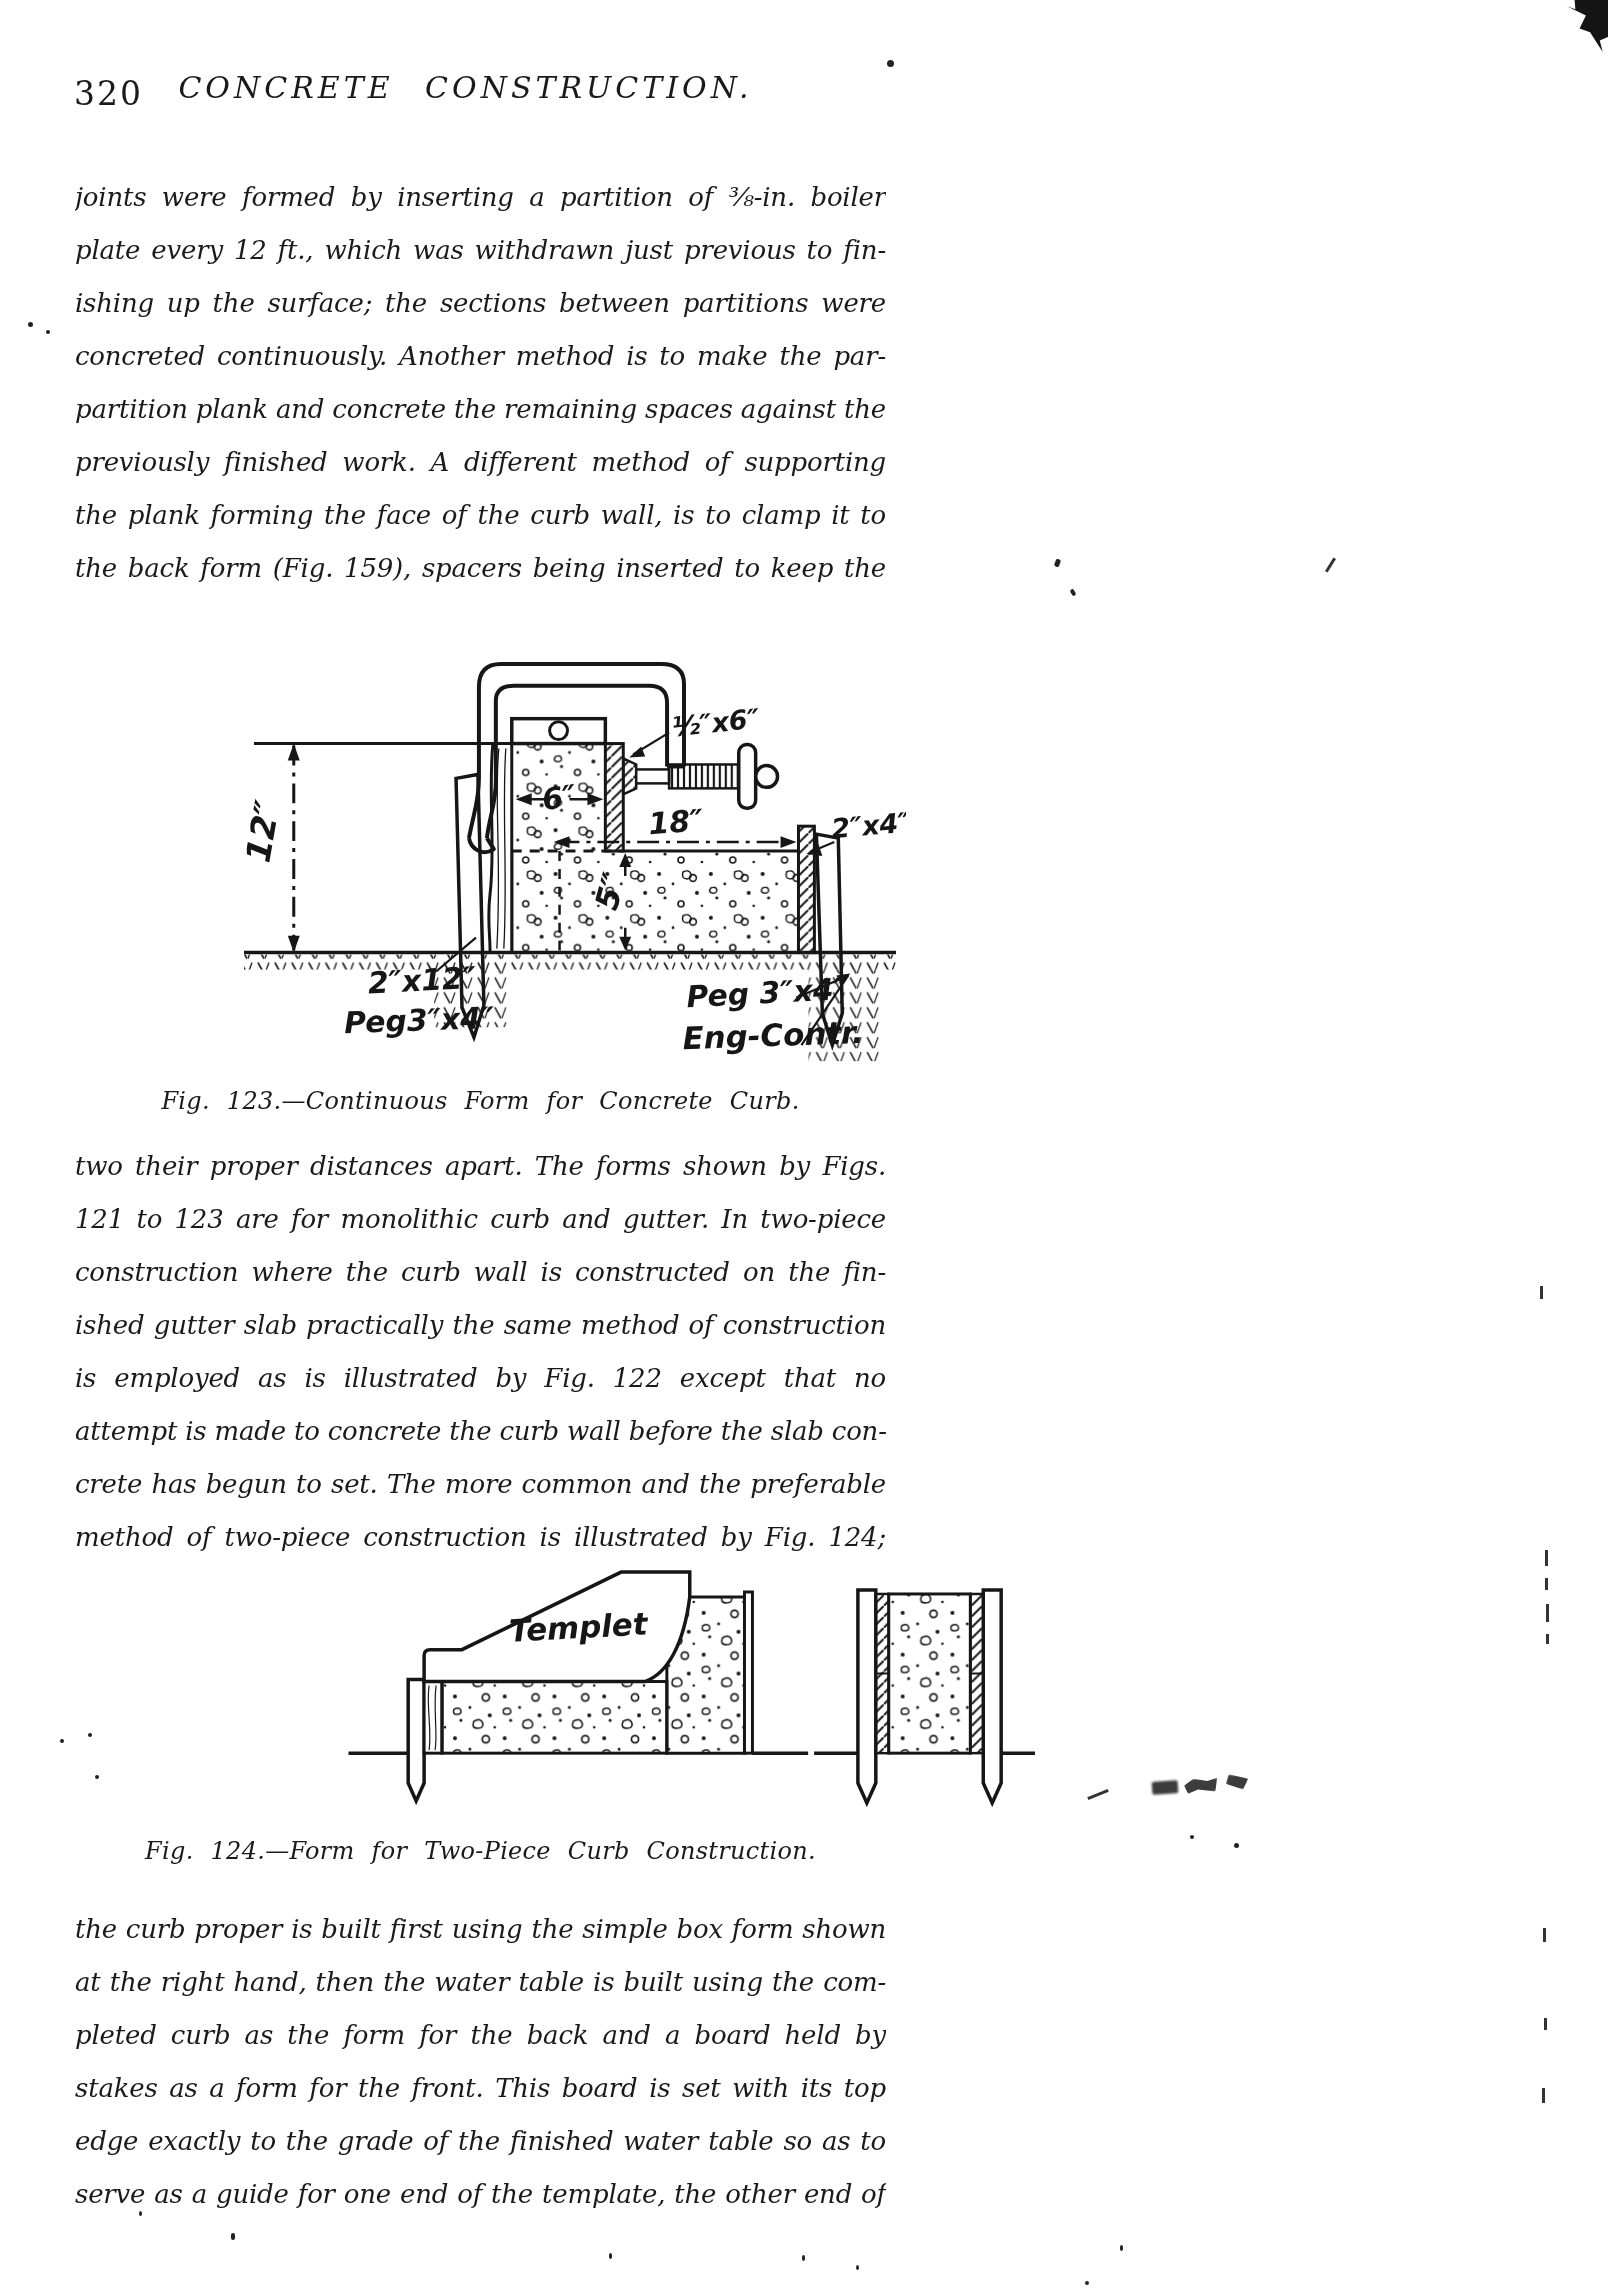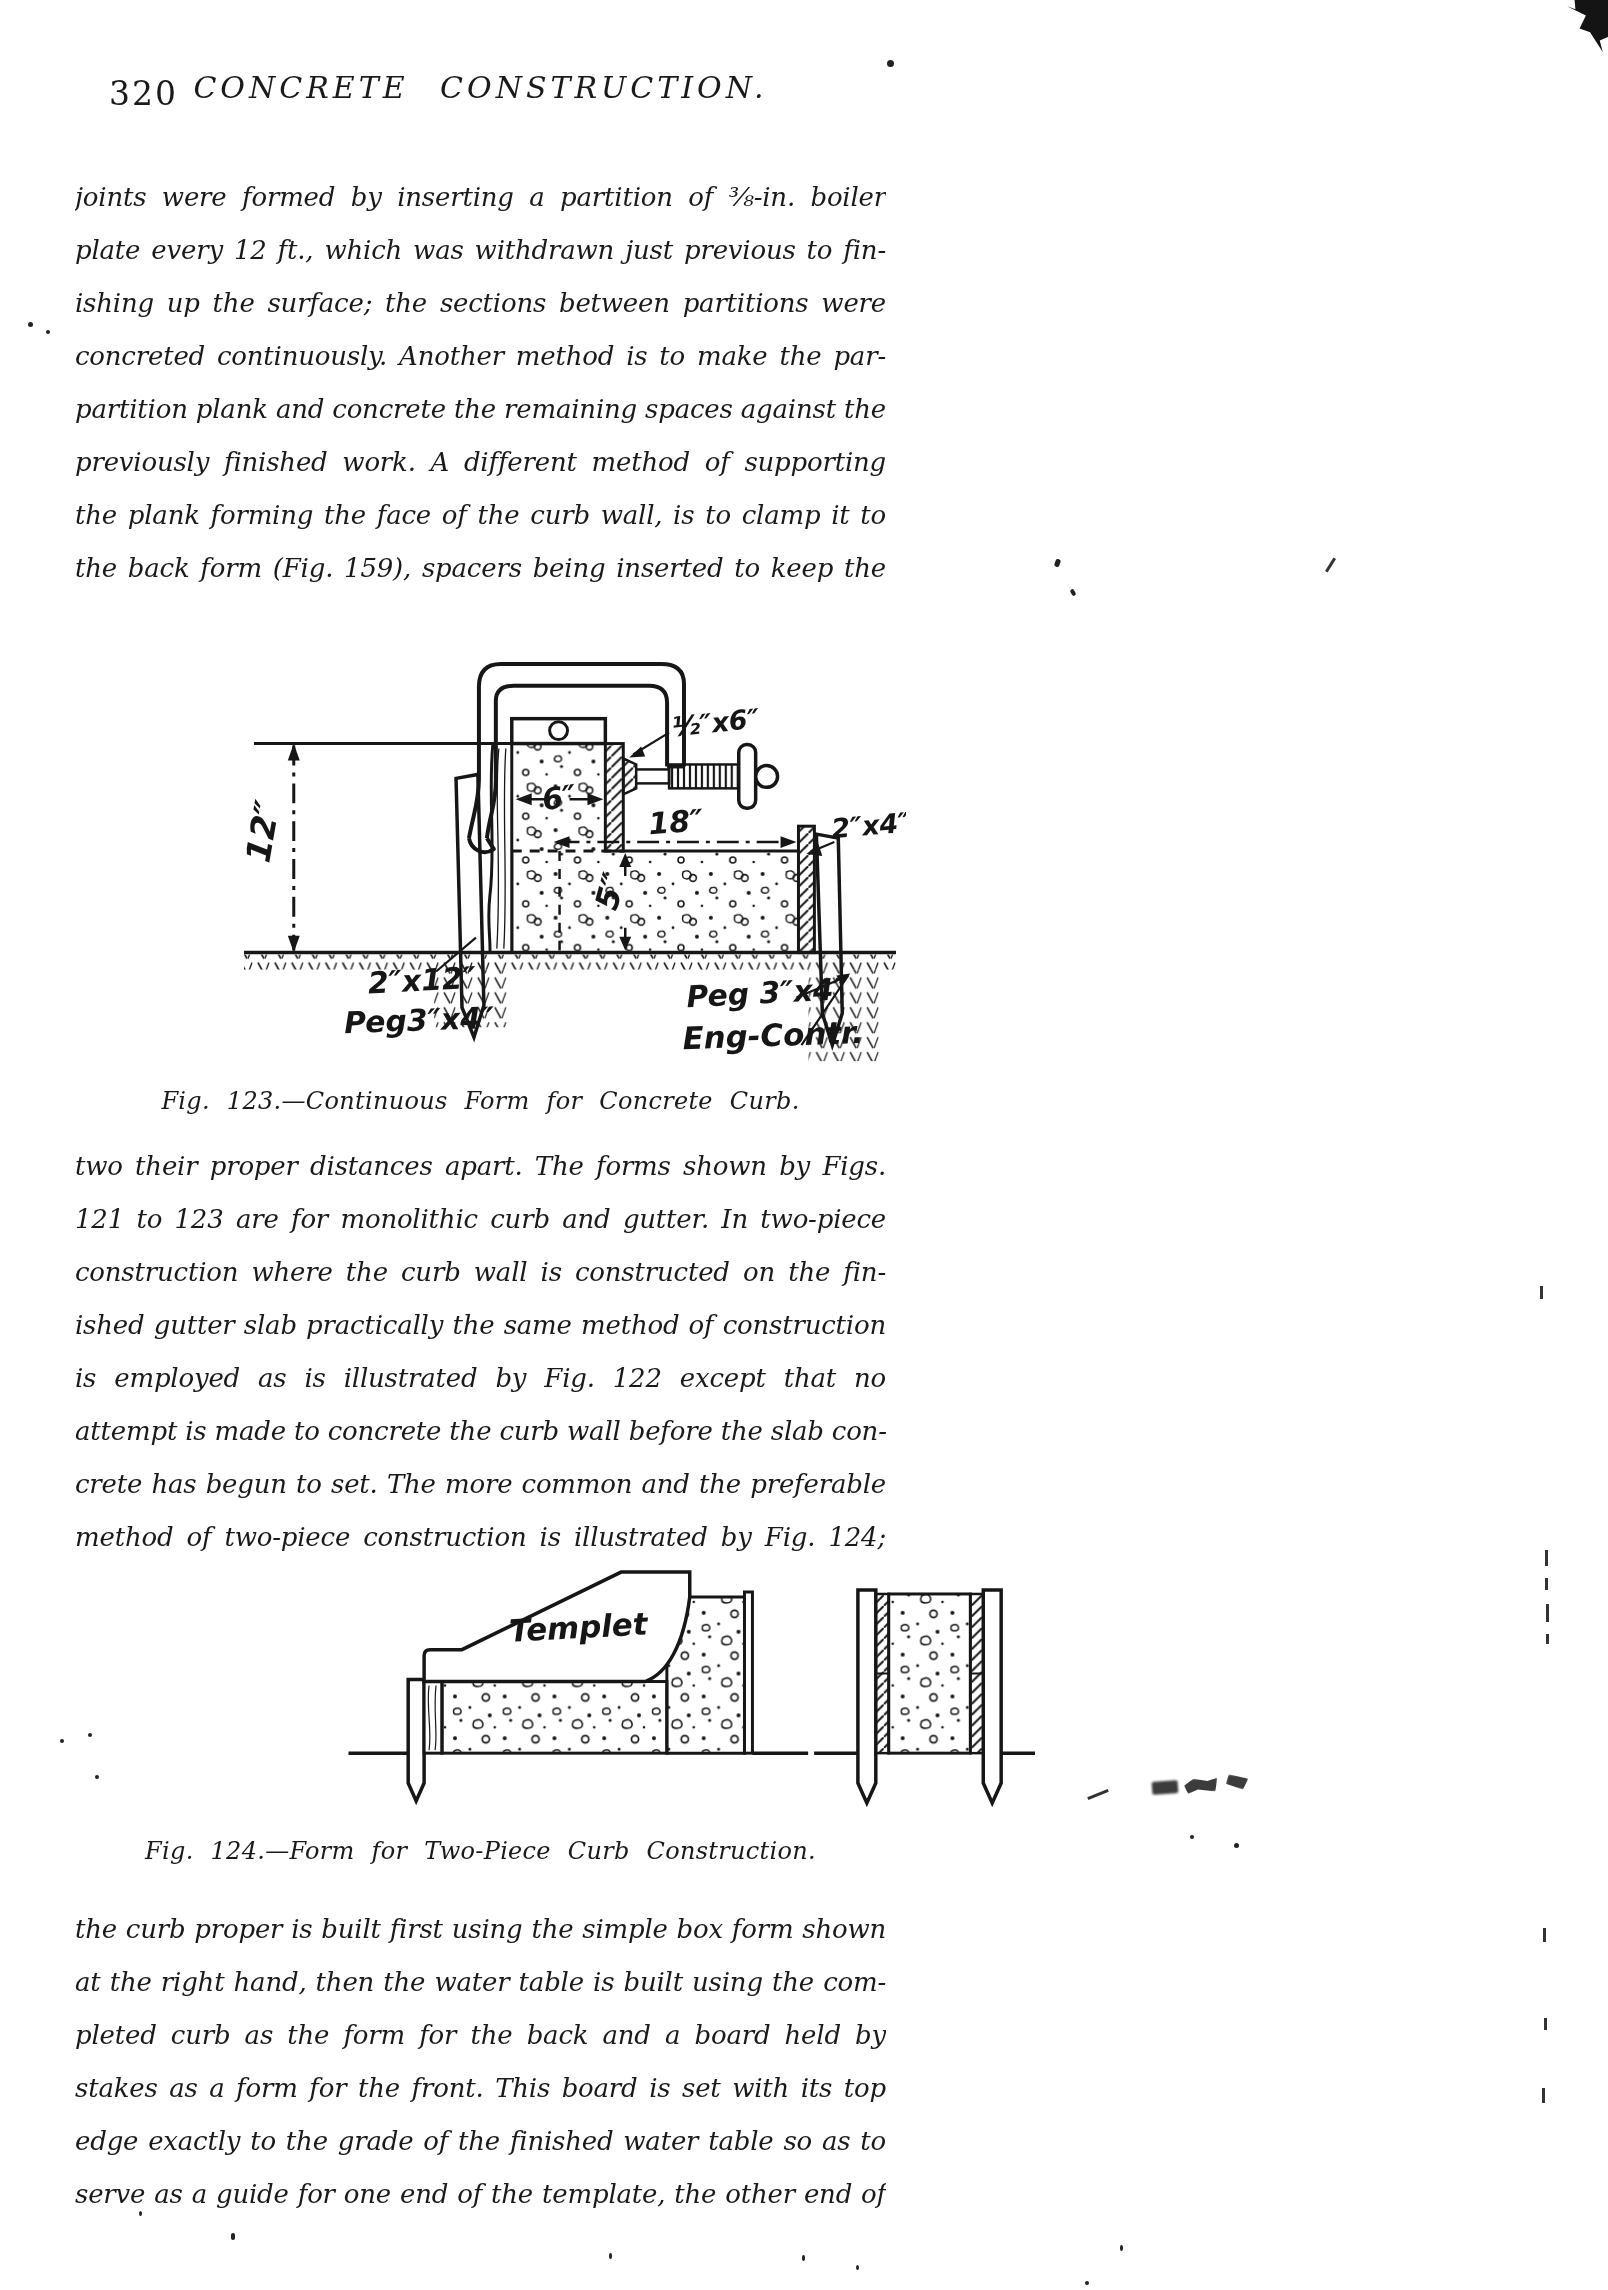--- a/index.html
+++ b/index.html
@@ -1,23 +1,23 @@
 <!DOCTYPE html>
 <html><head>
 <meta charset="utf-8">
 <style>
   html,body{margin:0;padding:0;}
   body{
     width:1609px;height:2290px;position:relative;background:#ffffff;
     font-family:"DejaVu Serif", serif;color:#1a1a1a;overflow:hidden;
   }
   
-  .pagenum{position:absolute;left:74px;top:74px;font-size:33px;letter-spacing:2px;margin-left:35px;}
+  .pagenum{position:absolute;left:74px;top:74px;font-size:33px;letter-spacing:2px;}
   .running-title{
-    position:absolute;left:75px;top:70px;width:811px;text-align:center;
+    position:absolute;left:60px;top:70px;width:811px;text-align:center;
     font-style:italic;font-size:30px;letter-spacing:4px;word-spacing:18px;
   }
   
   .para{position:absolute;left:75px;width:811px;font-style:italic;}
   .line{
     height:53px;line-height:53px;font-size:26px;letter-spacing:-0.2px;
     text-align:justify;text-align-last:justify;overflow:hidden;white-space:nowrap;
   }
   
   .caption{

